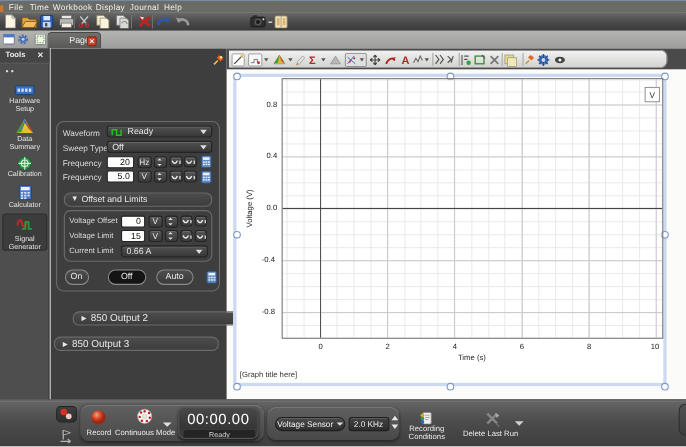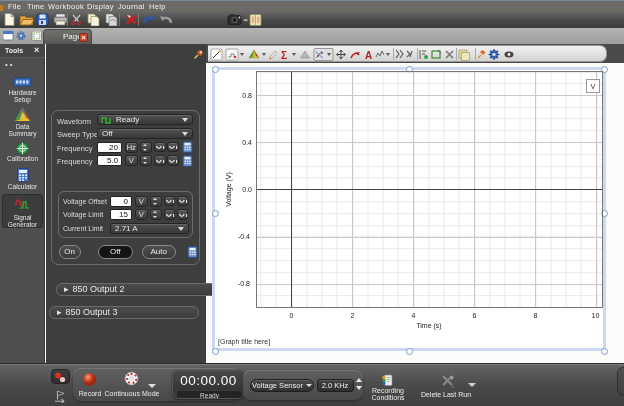--- a/index.html
+++ b/index.html
@@ -251,20 +251,21 @@
         <rect x="2.5" y="2" width="6" height="2.4" fill="#e8f0fa"></rect>
         <g fill="#dce8f8">
           <rect x="2.5" y="5.6" width="1.7" height="1.4"></rect>
           <rect x="4.8" y="5.6" width="1.7" height="1.4"></rect>
           <rect x="7.1" y="5.6" width="1.7" height="1.4"></rect>
           <rect x="2.5" y="7.8" width="1.7" height="1.4"></rect>
           <rect x="4.8" y="7.8" width="1.7" height="1.4"></rect>
           <rect x="7.1" y="7.8" width="1.7" height="1.4"></rect>
         </g>
       </svg>
+<div class="bar850" style="left:12px;top:131px;width:134.5px;height:13px;font-size:8px"><span style="display:inline-block;margin-right:4px;transform:translateY(-1px)">▾</span>Offset and Limits</div>
 <div class="abs" style="left:12px;top:147px;width:134.5px;height:47px;border:1px solid #6b6b6b;border-radius:6px"></div>
 <div class="flbl" style="left:17px;top:153.5px;font-size:7px">Voltage Offset</div>
 <div class="inp" style="left:64px;top:151.5px;width:22px;height:11px;line-height:9px">0</div>
 <div class="dbtn" style="left:88.5px;top:151.5px;width:13.5px;height:11px;line-height:10px">V</div>
 <div class="spin" style="left:104px;top:151.5px;height:11px">
         <i class="up"></i>
         <i class="dn"></i>
       </div>
 <div class="wbtn" style="left:117.5px;top:151.5px;width:11.5px;height:10.5px">
         <svg width="11" height="9" viewBox="0 0 11 9">
@@ -291,37 +292,37 @@
           <path d="M8.6 3v3" stroke="#e6e6e4" stroke-width="1.1"></path>
         </svg>
       </div>
       <div class="wbtn" style="left:130.5px;top:165px;width:11.5px;height:10.5px">
         <svg width="11" height="9" viewBox="0 0 11 9">
           <path d="M1.5 3C2.5 6.2 5.2 6.2 6.2 3" fill="none" stroke="#e6e6e4" stroke-width="1.3"></path>
           <path d="M8.6 3v3" stroke="#e6e6e4" stroke-width="1.1"></path>
         </svg>
       </div>
 <div class="flbl" style="left:17px;top:180.5px;font-size:7px">Current Limit</div>
-<div class="ddown" style="left:64px;top:178.5px;width:78.5px;height:11px;line-height:10px"><span style="margin-left:4px">2.71 A</span><i class="carr"></i></div>
+<div class="ddown" style="left:64px;top:178.5px;width:78.5px;height:11px;line-height:10px"><span style="margin-left:4px">0.66 A</span><i class="carr"></i></div>
 <div class="pill" style="left:12.5px;top:201px;width:22px">On</div>
 <div class="pill" style="left:52px;top:201px;width:34.5px;background:#141414">Off</div>
 <div class="pill" style="left:95.5px;top:201px;width:34.5px">Auto</div>
 <svg class="abs" style="left:140.5px;top:202px" width="11" height="12" viewBox="0 0 11 12">
         <rect x="1" y="0.5" width="9" height="11" rx="1.5" fill="#5f88c0" stroke="#2a4a80" stroke-width=".8"></rect>
         <rect x="2.5" y="2" width="6" height="2.4" fill="#e8f0fa"></rect>
         <g fill="#dce8f8">
           <rect x="2.5" y="5.6" width="1.7" height="1.4"></rect>
           <rect x="4.8" y="5.6" width="1.7" height="1.4"></rect>
           <rect x="7.1" y="5.6" width="1.7" height="1.4"></rect>
           <rect x="2.5" y="7.8" width="1.7" height="1.4"></rect>
           <rect x="4.8" y="7.8" width="1.7" height="1.4"></rect>
           <rect x="7.1" y="7.8" width="1.7" height="1.4"></rect>
         </g>
       </svg>
-<div class="bar850" style="left:10px;top:239px;width:178px;height:13px"><span style="display:inline-block;margin-right:4px">▸</span>850 Output 2</div>
+<div class="bar850" style="left:20px;top:239px;width:178px;height:13px"><span style="display:inline-block;margin-right:4px">▸</span>850 Output 2</div>
 <div class="bar850" style="left:3px;top:261.5px;width:150px;height:13px"><span style="display:inline-block;margin-right:4px">▸</span>850 Output 3</div>
 </div>
 <div class="abs" id="wbtop"></div>
 <div class="abs" id="gtoolbar">
 <svg style="position:absolute;left:2px;top:2px" width="396" height="13" viewBox="0 0 396 13">
 <g>
 <rect x="1" y="1" width="11" height="11" rx="1" fill="#fff" stroke="#888" stroke-width=".7"></rect>
           <path d="M3 10l6-6" stroke="#333" stroke-width="1"></path>
           <path d="M8 3l2.5-1 .5 2.5z" fill="#c89028"></path>
 <rect x="16" y="1" width="12" height="11" rx="1" fill="#f8f8f8" stroke="#888" stroke-width=".7"></rect>
@@ -430,21 +431,21 @@
         <circle cx="12.2" cy="8.8" r="1.1"></circle>
         <circle cx="9.5" cy="11.8" r="1.1"></circle>
         <circle cx="5" cy="11.5" r="1.1"></circle>
         <circle cx="3" cy="8" r="1.1"></circle>
         <circle cx="4.2" cy="4" r="1.1"></circle>
       </g>
       <circle cx="7.5" cy="7.5" r="2" fill="#e8e8e8" stroke="#bbb" stroke-width=".5"></circle>
     </svg>
 <div class="blbl" style="left:104px;top:25.5px;width:56px">Continuous Mode</div>
 <div class="abs" style="left:148px;top:20px;width:0;height:0;border-left:4px solid transparent;border-right:4px solid transparent;border-top:4.5px solid #e0e0de"></div>
-<div class="abs" style="left:172px;top:6px;width:73px;height:29px;background:#3a3a3a;border-radius:6px;border:1px solid #555;box-shadow:inset 0 1px 0 #666,0 1px 2px #222;overflow:hidden">
+<div class="abs" style="left:162px;top:6px;width:73px;height:29px;background:#3a3a3a;border-radius:6px;border:1px solid #555;box-shadow:inset 0 1px 0 #666,0 1px 2px #222;overflow:hidden">
  <div style="position:absolute;left:0;top:0;width:100%;height:19px;background:linear-gradient(#484848,#353535);color:#fff;font-size:13.5px;text-align:center;line-height:20px;letter-spacing:.5px">00:00.00</div>
  <div style="position:absolute;left:4px;top:19.5px;width:65px;height:9px;background:#242424;border-radius:2px;color:#d8d8d6;font-size:6.5px;text-align:center;line-height:9px">Ready</div>
 </div>
 <div class="gbox" style="left:243px;top:6px;width:120px;height:30px"></div>
 <div class="abs" style="left:250px;top:14.5px;width:64px;height:13.5px;background:linear-gradient(#4a4a4a,#303030);border:1px solid #1e1e1e;border-radius:7px;box-shadow:inset 0 1px 0 #606060;color:#f0f0ee;font-size:7.5px;line-height:12.5px;text-align:center">Voltage Sensor <span style="display:inline-block;width:0;height:0;border-left:3px solid transparent;border-right:3px solid transparent;border-top:3.5px solid #e0e0de;vertical-align:middle;margin-left:1px"></span></div>
 <div class="abs" style="left:316.5px;top:14.5px;width:37px;height:13.5px;background:linear-gradient(#424242,#2e2e2e);border:1px solid #1e1e1e;border-radius:3px;box-shadow:inset 0 1px 0 #5a5a5a;color:#f0f0ee;font-size:7.5px;line-height:12.5px;text-align:center">2.0 KHz</div>
 <div class="abs" style="left:355.5px;top:14px">
       <div style="width:0;height:0;border-left:3.2px solid transparent;border-right:3.2px solid transparent;border-bottom:4.2px solid #e8e8e6"></div>
       <div style="width:0;height:0;border-left:3.2px solid transparent;border-right:3.2px solid transparent;border-top:4.2px solid #e8e8e6;margin-top:3.5px"></div>
     </div>

